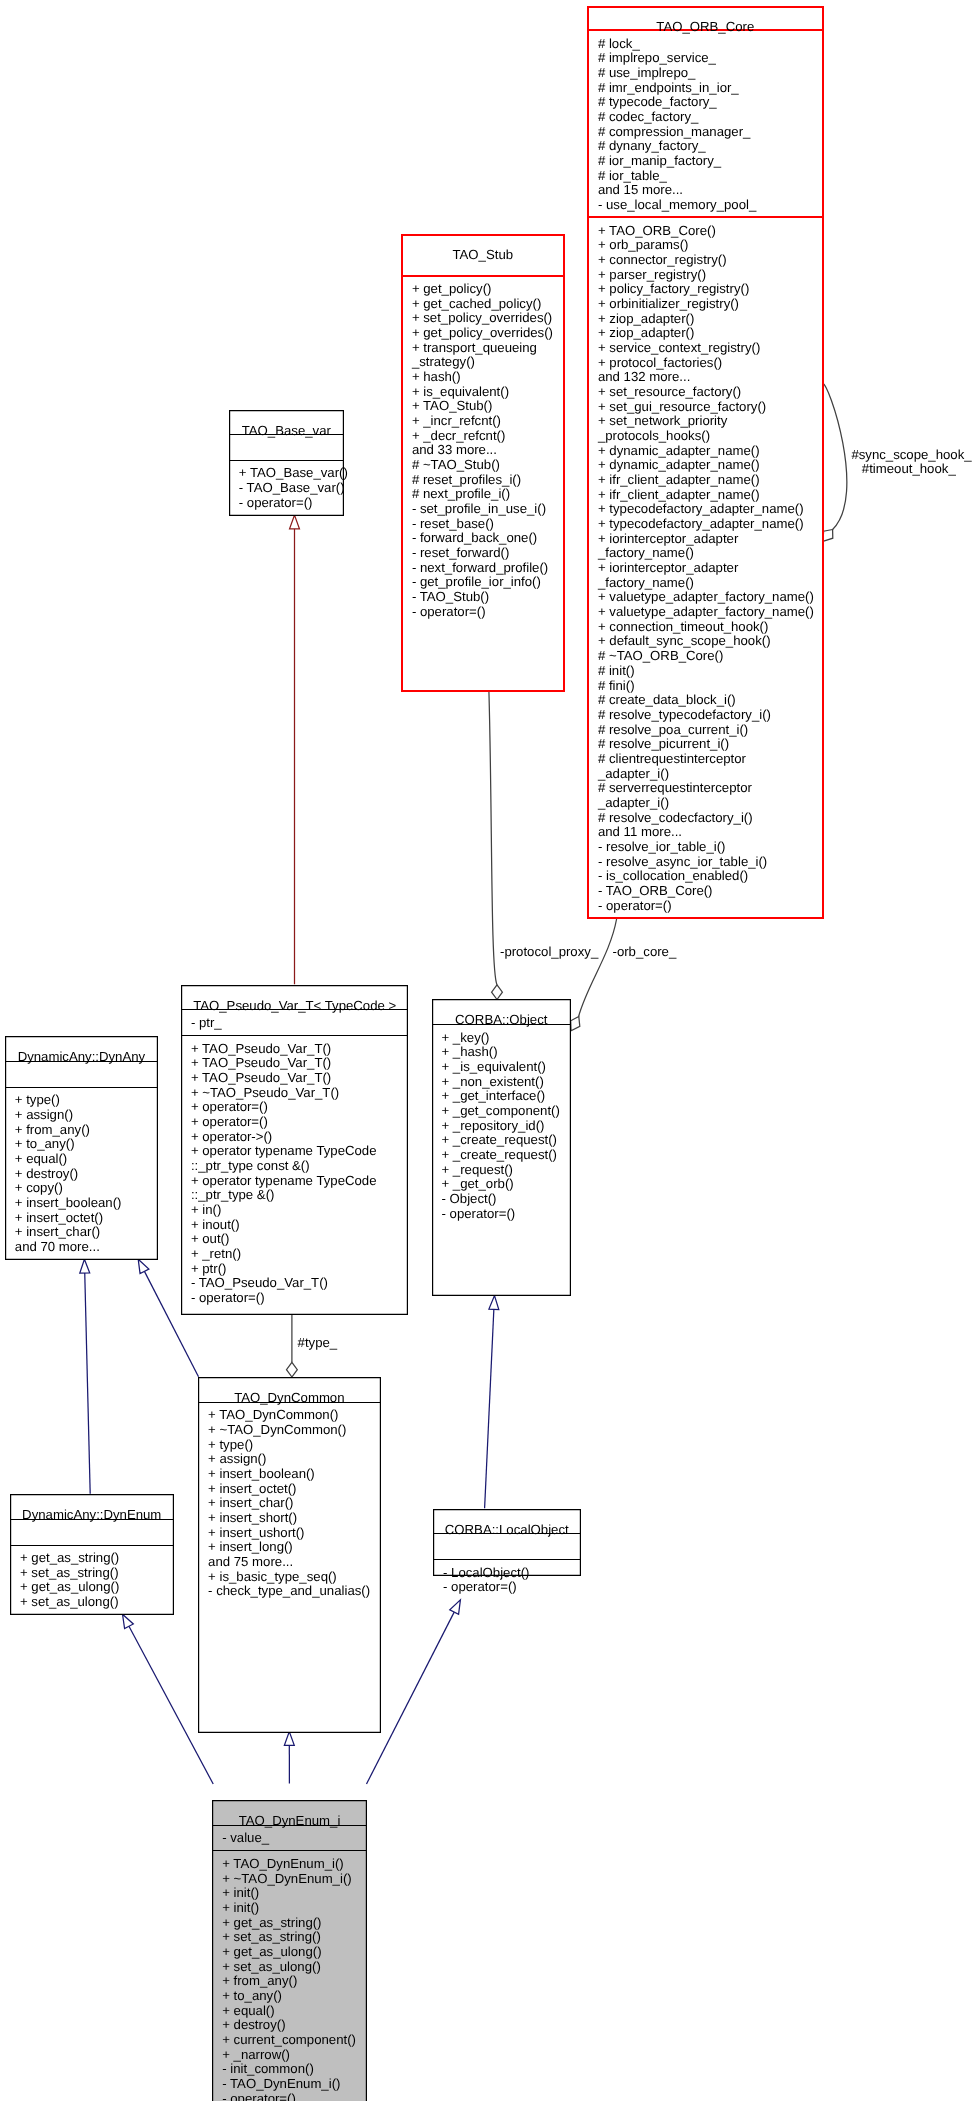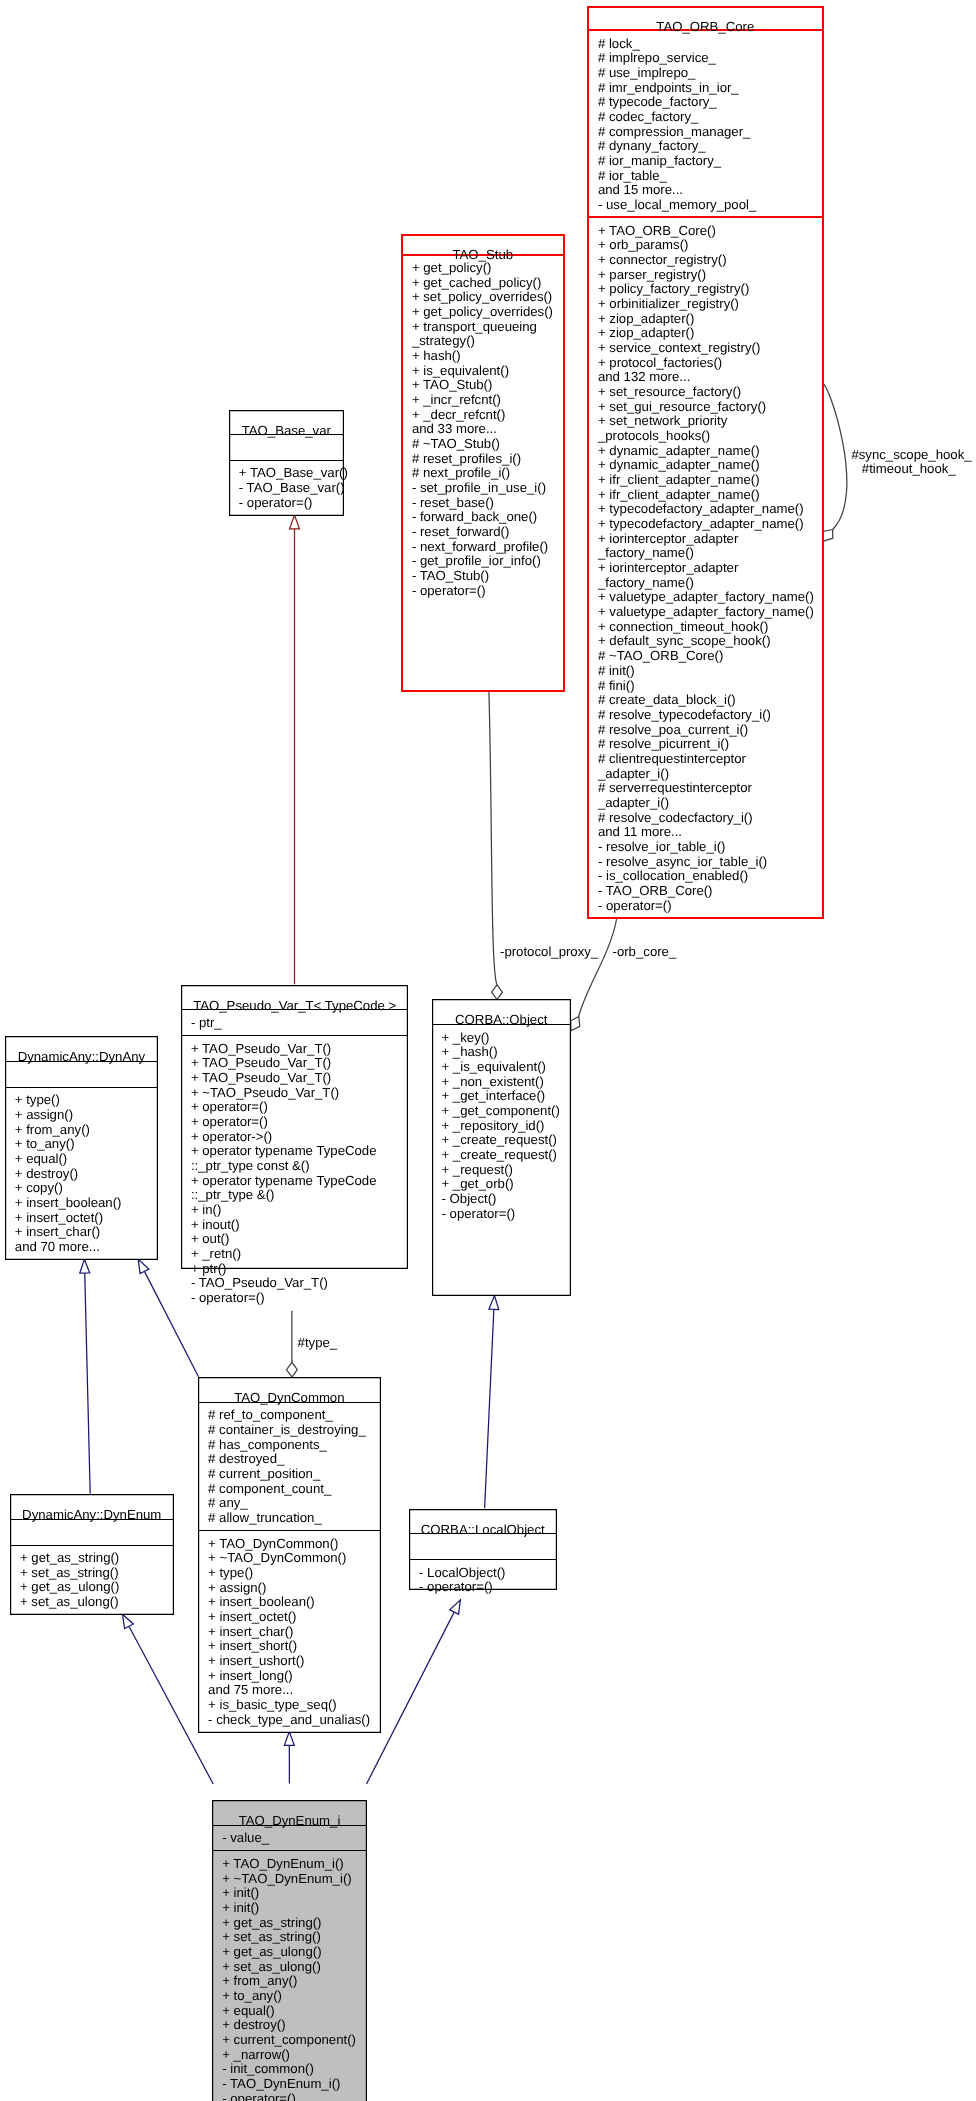--- a/index.html
+++ b/index.html
@@ -109,21 +109,21 @@
       <div># resolve_codecfactory_i()</div>
       <div>and 11 more...</div>
       <div>- resolve_ior_table_i()</div>
       <div>- resolve_async_ior_table_i()</div>
       <div>- is_collocation_enabled()</div>
       <div>- TAO_ORB_Core()</div>
       <div>- operator=()</div>
     </div>
   </div>
   <div class="node truncated" style="left:401.0px;top:233.5px;width:163.5px;height:458.36px;">
-    <div class="title" style="height:22px">TAO_Stub</div>
+    <div class="title" style="height:43px">TAO_Stub</div>
     <div class="sec last" style="height:348.33px">
       <div>+ get_policy()</div>
       <div>+ get_cached_policy()</div>
       <div>+ set_policy_overrides()</div>
       <div>+ get_policy_overrides()</div>
       <div>+ transport_queueing</div>
       <div>_strategy()</div>
       <div>+ hash()</div>
       <div>+ is_equivalent()</div>
       <div>+ TAO_Stub()</div>
@@ -145,21 +145,21 @@
   </div>
   <div class="node plain" style="left:228.8px;top:409.5px;width:115px;height:106.37px;">
     <div class="title" style="height:25.68px">TAO_Base_var</div>
     <div class="sec empty" style="height:25.68px"></div>
     <div class="sec last" style="height:55.01px">
       <div>+ TAO_Base_var()</div>
       <div>- TAO_Base_var()</div>
       <div>- operator=()</div>
     </div>
   </div>
-  <div class="node plain" style="left:180.9px;top:984.8px;width:227.6px;height:284px;">
+  <div class="node plain" style="left:180.9px;top:984.8px;width:227.6px;height:330px;">
     <div class="title" style="height:25.68px">TAO_Pseudo_Var_T&lt; TypeCode &gt;</div>
     <div class="sec" style="height:25.68px">
       <div>- ptr_</div>
     </div>
     <div class="sec last" style="height:275.00px">
       <div>+ TAO_Pseudo_Var_T()</div>
       <div>+ TAO_Pseudo_Var_T()</div>
       <div>+ TAO_Pseudo_Var_T()</div>
       <div>+ ~TAO_Pseudo_Var_T()</div>
       <div>+ operator=()</div>
@@ -208,30 +208,20 @@
       <div>+ destroy()</div>
       <div>+ copy()</div>
       <div>+ insert_boolean()</div>
       <div>+ insert_octet()</div>
       <div>+ insert_char()</div>
       <div>and 70 more...</div>
     </div>
   </div>
   <div class="node plain" style="left:198.1px;top:1377.2px;width:182.5px;height:355.69px;">
     <div class="title" style="height:25.68px">TAO_DynCommon</div>
-    <div class="sec" style="height:128.34px">
-      <div># ref_to_component_</div>
-      <div># container_is_destroying_</div>
-      <div># has_components_</div>
-      <div># destroyed_</div>
-      <div># current_position_</div>
-      <div># component_count_</div>
-      <div># any_</div>
-      <div># allow_truncation_</div>
-    </div>
     <div class="sec last" style="height:201.67px">
       <div>+ TAO_DynCommon()</div>
       <div>+ ~TAO_DynCommon()</div>
       <div>+ type()</div>
       <div>+ assign()</div>
       <div>+ insert_boolean()</div>
       <div>+ insert_octet()</div>
       <div>+ insert_char()</div>
       <div>+ insert_short()</div>
       <div>+ insert_ushort()</div>
@@ -244,21 +234,21 @@
   <div class="node plain" style="left:9.95px;top:1494.3px;width:163.6px;height:121.04px;">
     <div class="title" style="height:25.68px">DynamicAny::DynEnum</div>
     <div class="sec empty" style="height:25.68px"></div>
     <div class="sec last" style="height:69.68px">
       <div>+ get_as_string()</div>
       <div>+ set_as_string()</div>
       <div>+ get_as_ulong()</div>
       <div>+ set_as_ulong()</div>
     </div>
   </div>
-  <div class="node plain" style="left:409px;top:1508.8px;width:147.5px;height:81px;">
+  <div class="node plain" style="left:433px;top:1508.8px;width:147.5px;height:67px;">
     <div class="title" style="height:25.68px">CORBA::LocalObject</div>
     <div class="sec empty" style="height:25.68px"></div>
     <div class="sec last" style="height:40.35px">
       <div>- LocalObject()</div>
       <div>- operator=()</div>
     </div>
   </div>
   <div class="node highlight" style="left:212.2px;top:1784.1px;width:154.7px;height:311.70px;">
     <div class="title" style="height:25.68px">TAO_DynEnum_i</div>
     <div class="sec" style="height:25.68px">

